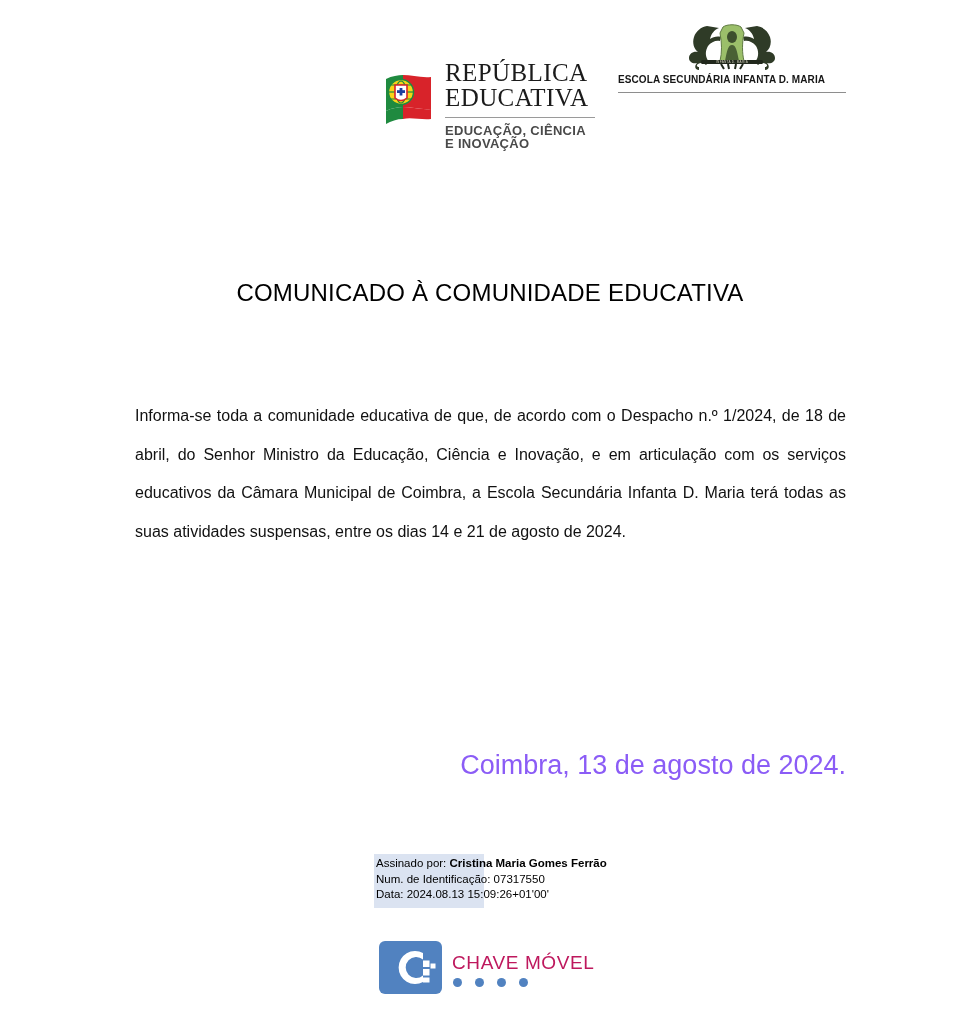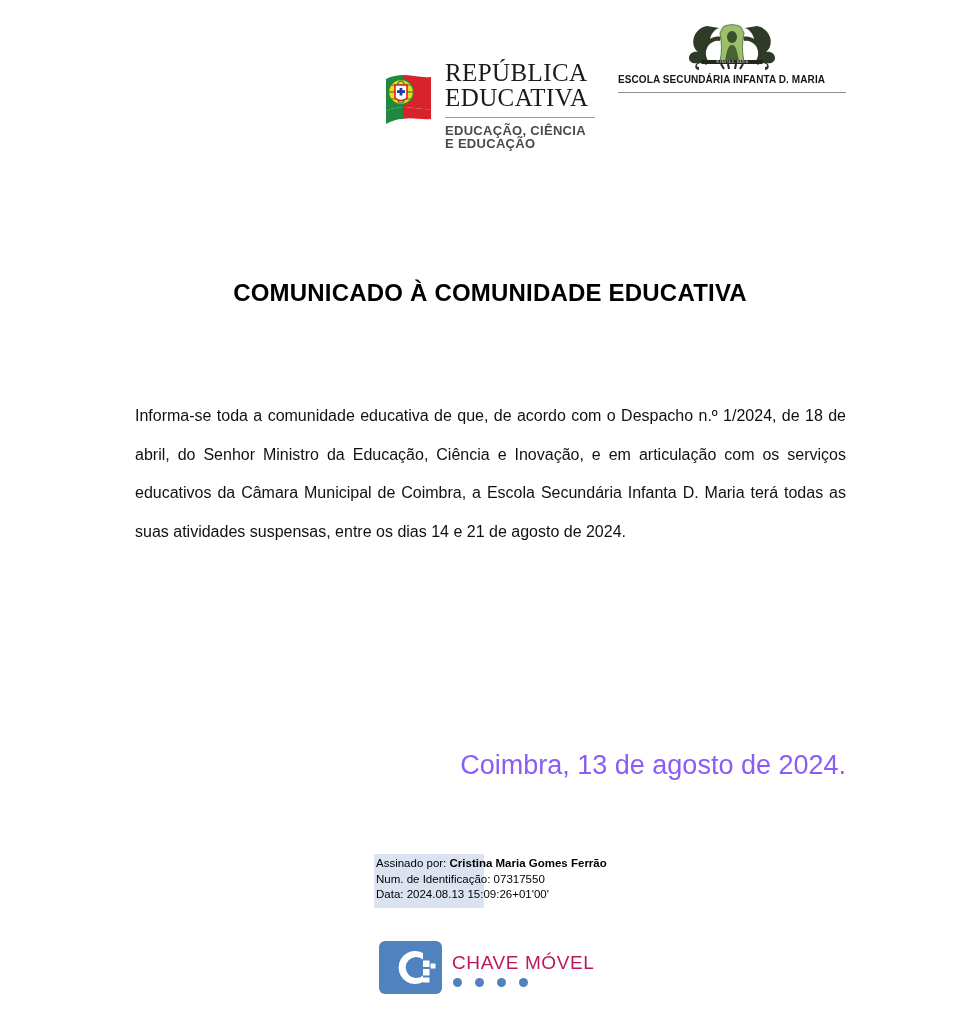--- a/index.html
+++ b/index.html
@@ -98,21 +98,21 @@
   }
 
   
   .doc-title {
     position: absolute;
     left: 0;
     top: 279px;
     width: 980px;
     text-align: center;
     font-size: 24px;
-    font-weight: bold;
+    font-weight: normal;
     letter-spacing: 0.2px;
     color: #000;
   }
 
   
   .doc-body {
     position: absolute;
     left: 135px;
     top: 397px;
     width: 711px;
@@ -222,21 +222,21 @@
       <path d="M14 12 h12 v13 h-12 Z" fill="#ffffff"></path>
       <path d="M14 12 h12 v13 q-6 5 -12 0 Z" fill="#ffffff" stroke="#d8232a" stroke-width="1.6"></path>
       <rect x="18.6" y="15" width="2.8" height="7.5" fill="#1b3fa0"></rect>
       <rect x="16" y="17.2" width="8" height="2.8" fill="#1b3fa0"></rect>
     </svg>
     <div class="rp-textblock">
       <div class="rp-title">REPÚBLICA</div>
       <div class="rp-title">EDUCATIVA</div>
       <div class="rp-rule"></div>
       <div class="rp-sub">EDUCAÇÃO, CIÊNCIA</div>
-      <div class="rp-sub">E EDUCAÇÃO</div>
+      <div class="rp-sub">E INOVAÇÃO</div>
     </div>
   </div>
 
   <div class="school-lockup">
     <svg class="school-crest" viewBox="0 0 122 50">
       <g fill="#2f3b27">
         <path d="M36 6 c-6 1 -11 5 -13 11 c-2 6 0 12 4 15 c-5 -1 -9 2 -9 6 c0 4 4 6 8 5 c-3 3 -2 7 2 7 l0 -3 c-2 0 -3 -2 -1 -3 c3 -2 6 -1 8 1 l3 -3 c-4 -5 -4 -11 -1 -16 c3 -4 8 -6 12 -5 l1 -4 c-4 -1 -8 0 -11 2 c1 -5 4 -9 9 -11 Z"></path>
         <path d="M86 6 c6 1 11 5 13 11 c2 6 0 12 -4 15 c5 -1 9 2 9 6 c0 4 -4 6 -8 5 c3 3 2 7 -2 7 l0 -3 c2 0 3 -2 1 -3 c-3 -2 -6 -1 -8 1 l-3 -3 c4 -5 4 -11 1 -16 c-3 -4 -8 -6 -12 -5 l-1 -4 c4 -1 8 0 11 2 c-1 -5 -4 -9 -9 -11 Z"></path>
       </g>
       <path d="M52 7 c4 -3 14 -3 18 0 l3 6 c-2 10 -2 20 0 28 l-24 0 c2 -8 2 -18 0 -28 Z" fill="#9bbf6a"></path>

